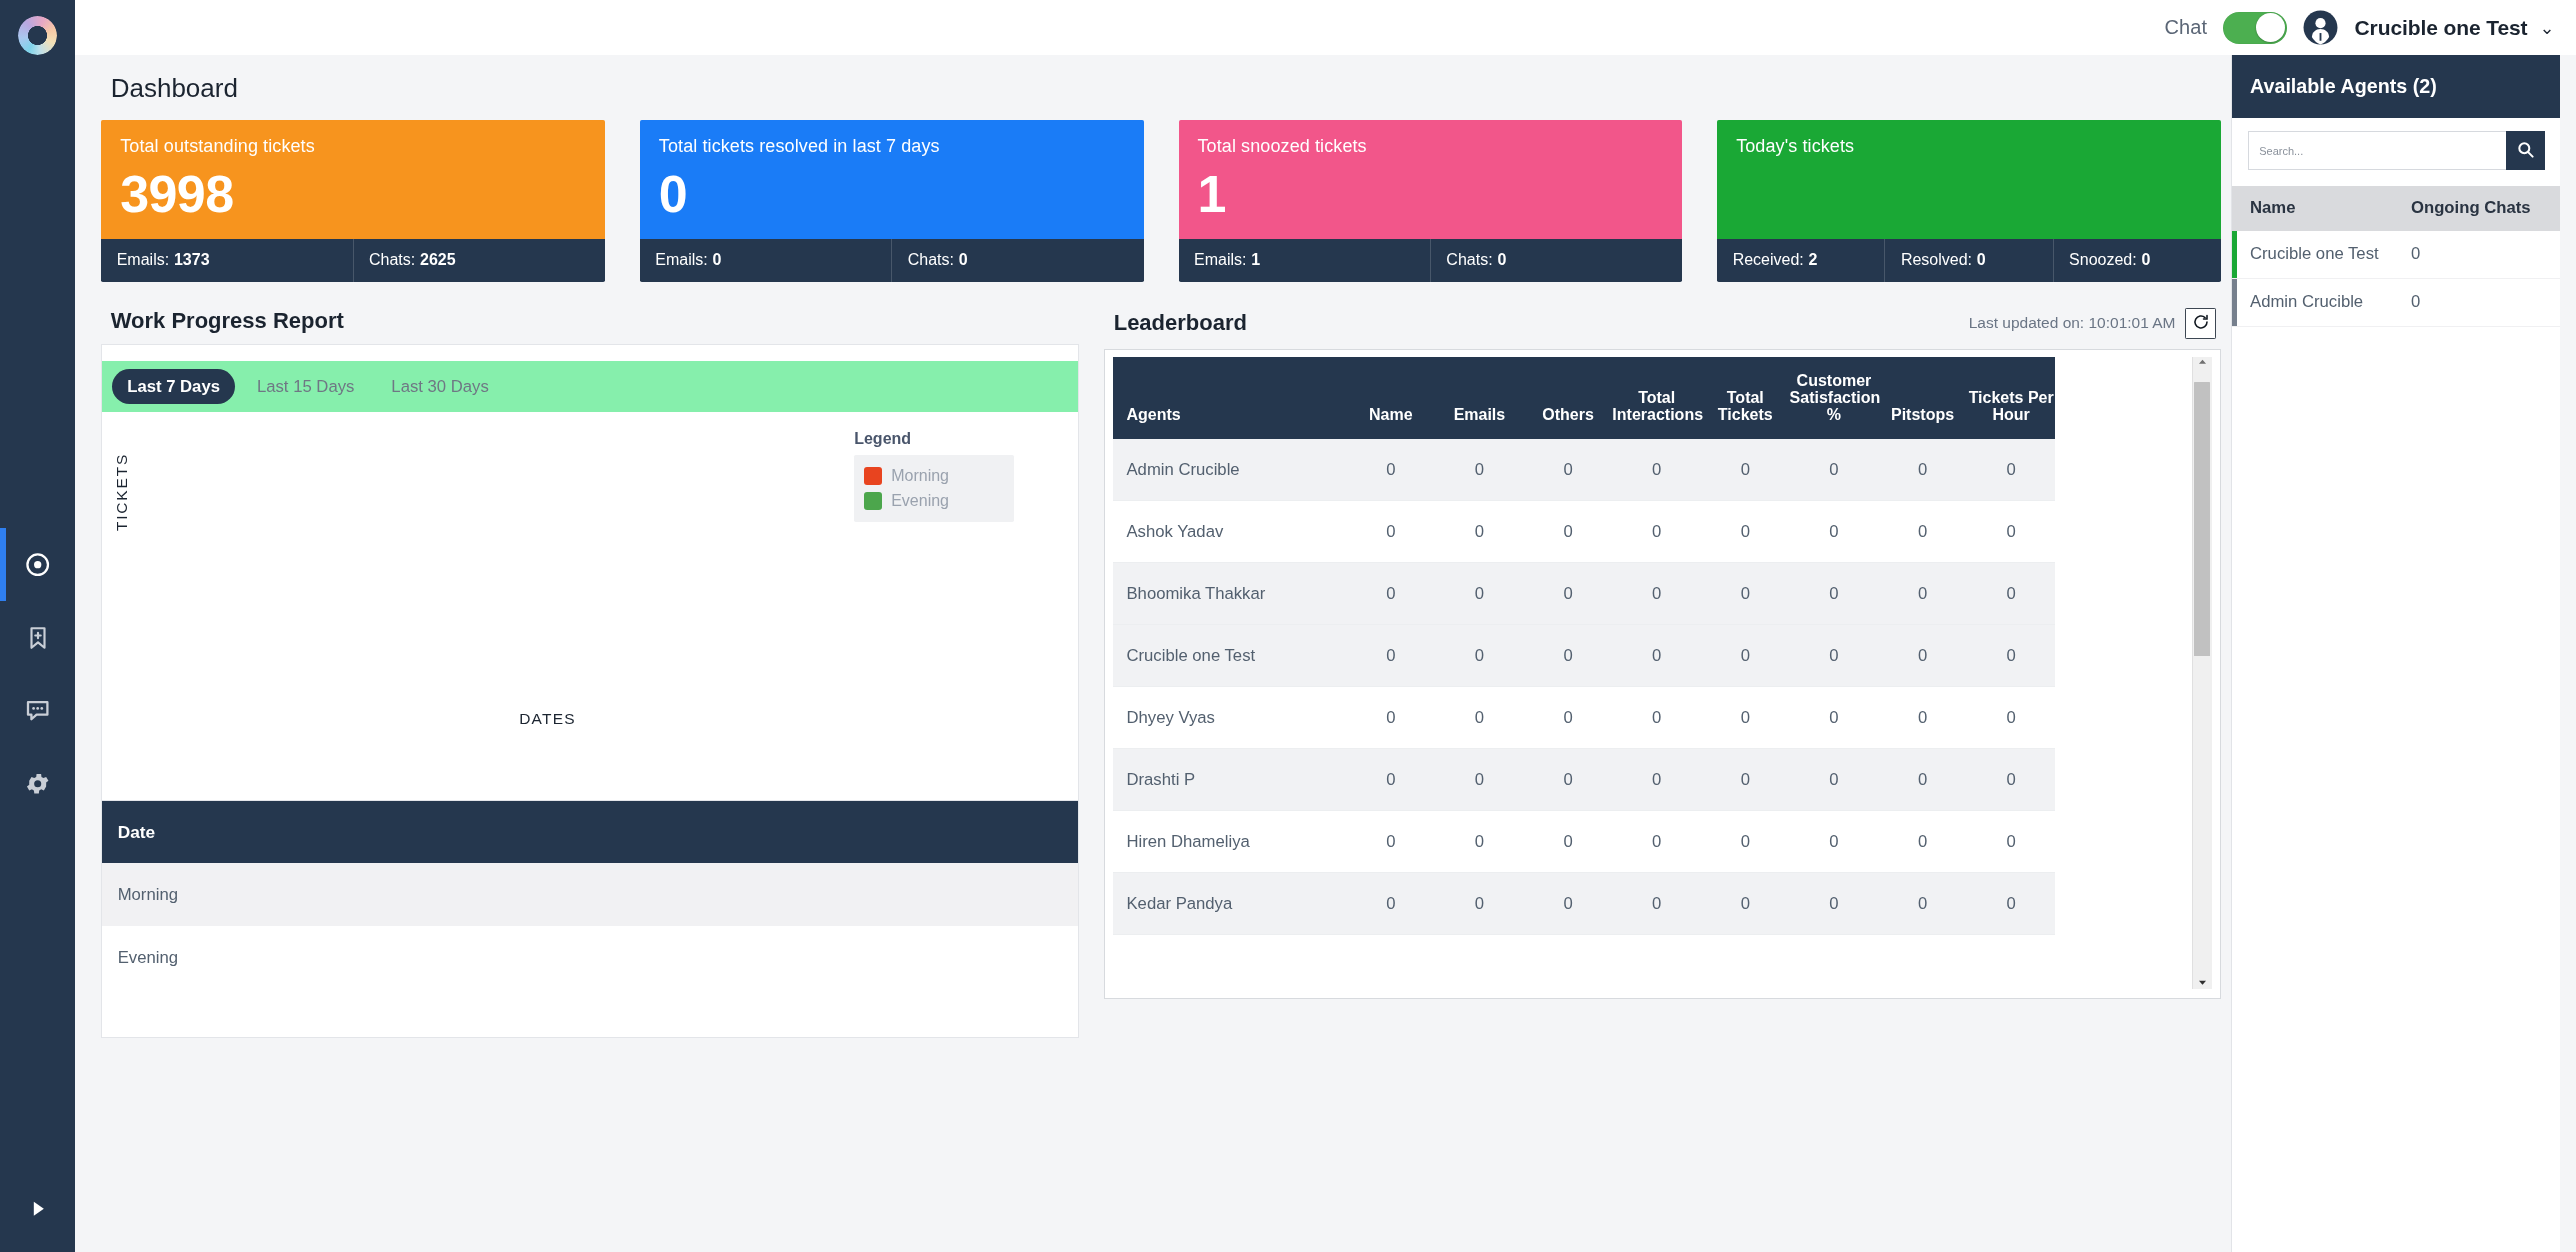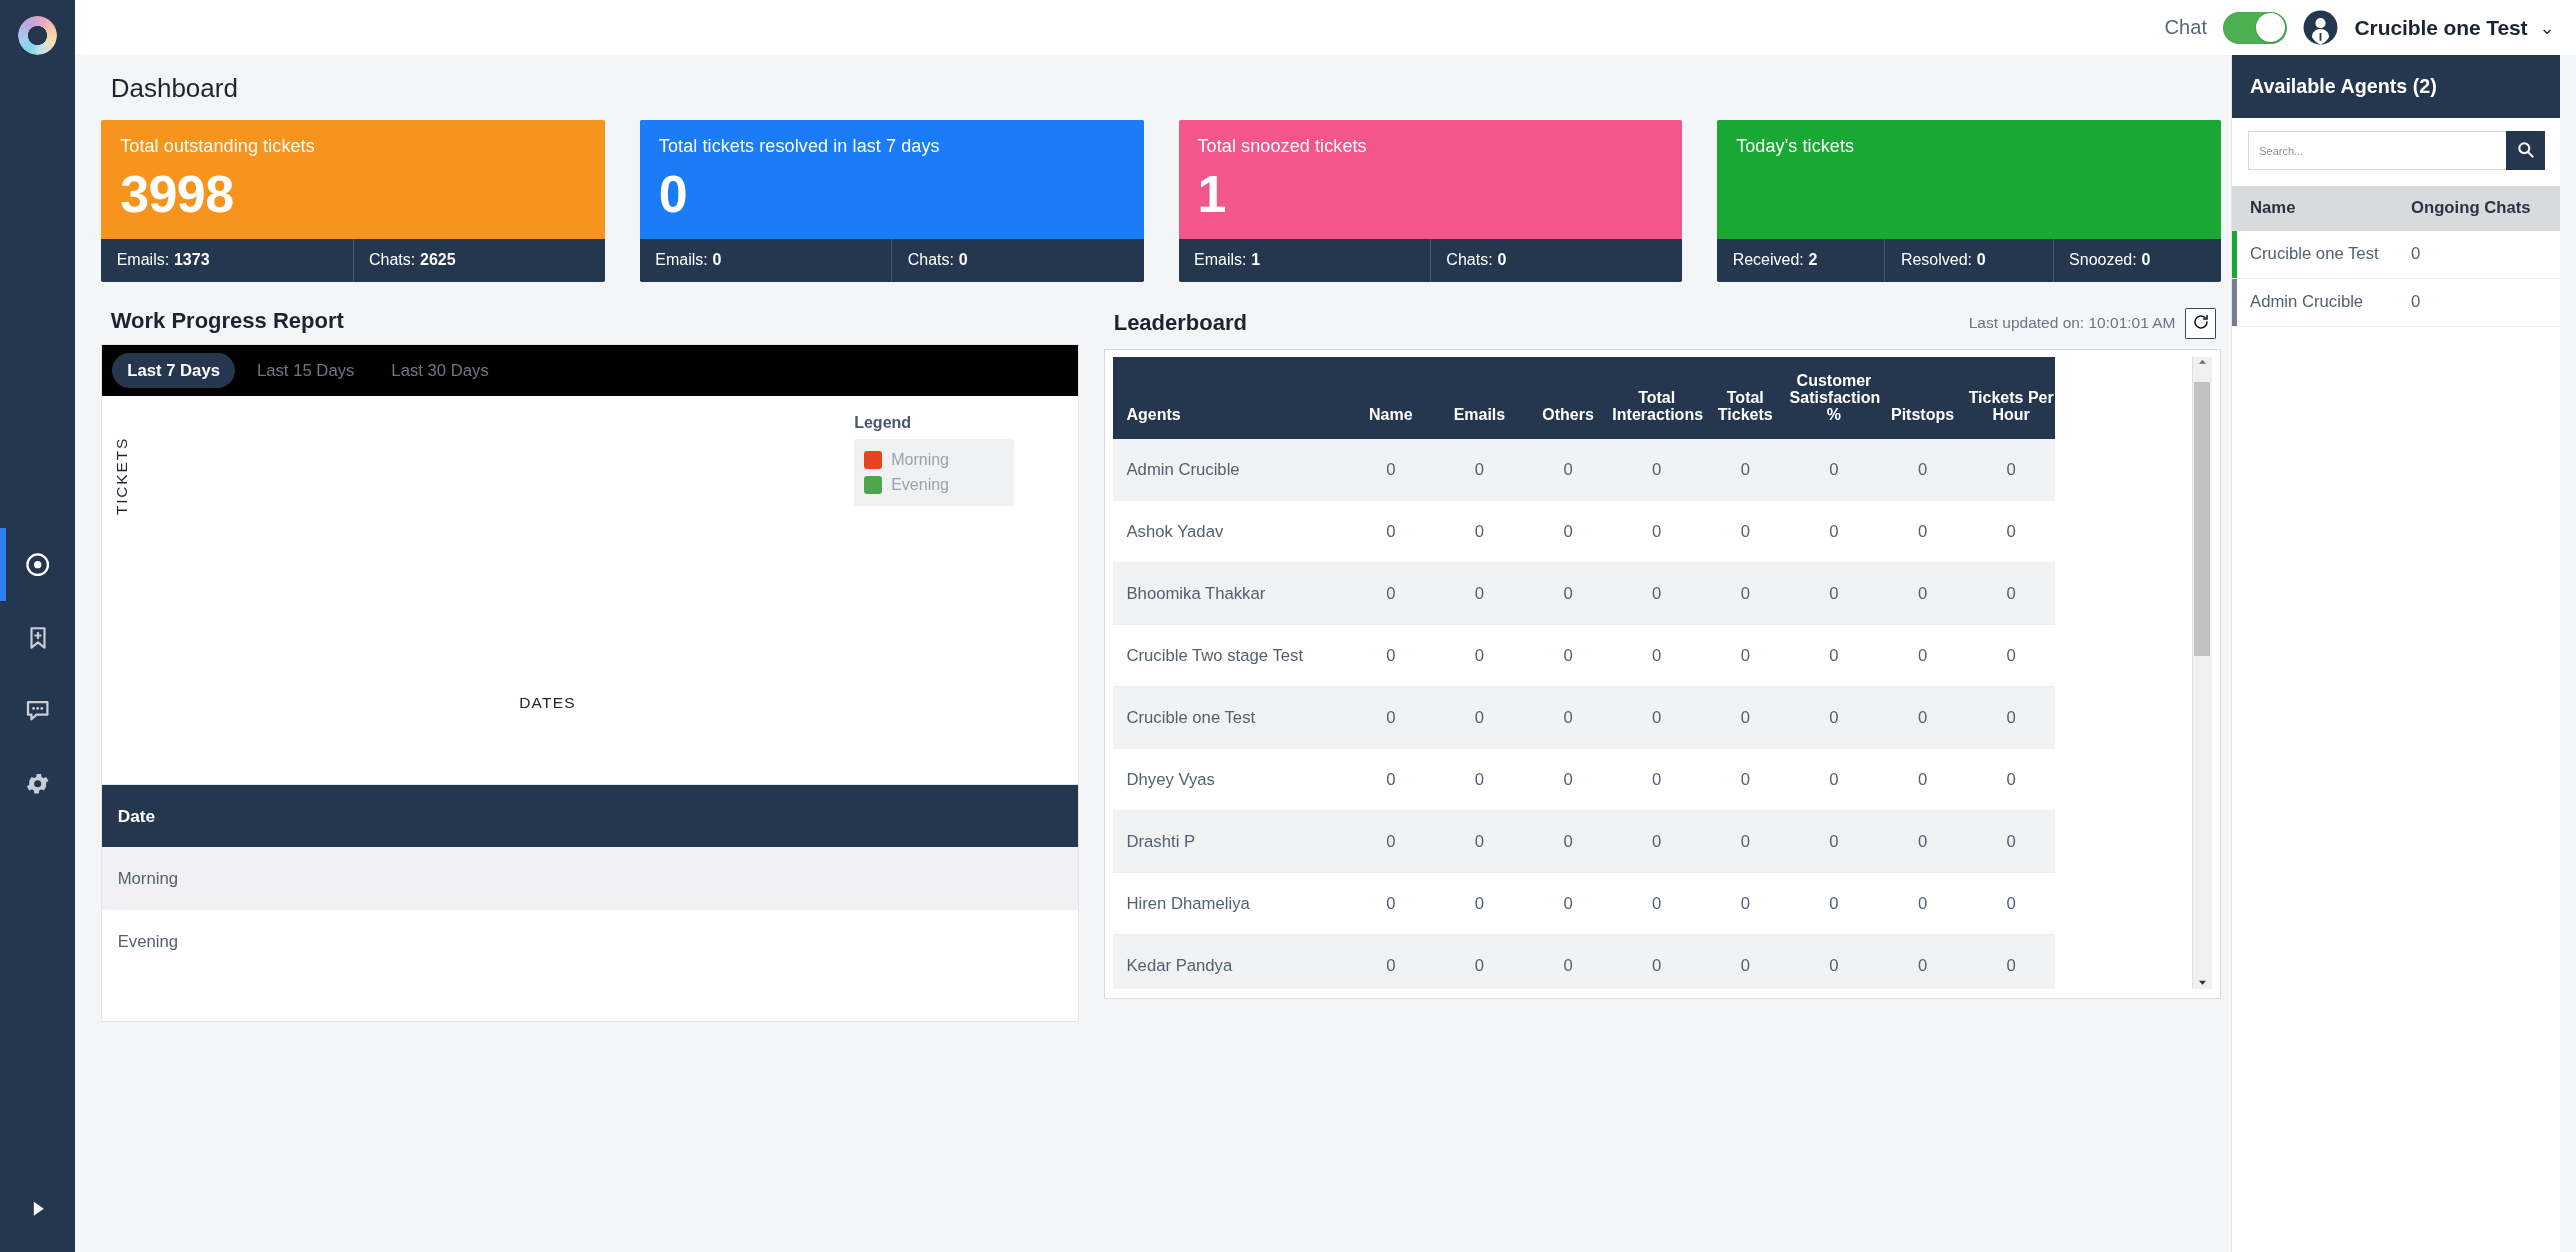--- a/index.html
+++ b/index.html
@@ -96,21 +96,21 @@
   .sec-title { font-size: 22px; font-weight: 700; color: #1b2430; }
   .sec-right { display: flex; align-items: center; gap: 9.5px; padding-right: 4.8px; }
   #last-updated { font-size: 15.5px; color: #6a7585; }
   #refresh-btn {
     width: 31px; height: 31px; border: 1.2px solid #3d4753; background: #fff;
     display: flex; align-items: center; justify-content: center; border-radius: 1.2px;
   }
 
   
   #wp-card { background: #fff; border: 0.6px solid #e3e5e9; }
-  #wp-tabs { background: #000000; display: flex; align-items: flex-start; gap: 6px; padding: 8.3px 9.5px; }
+  #wp-tabs { background: #86efac; display: flex; align-items: flex-start; gap: 6px; padding: 8.3px 9.5px; margin-top: 16px; }
   .tab { font-size: 16.7px; color: #6f7784; padding: 7.2px 15.5px; border-radius: 18px; }
   .tab.active { background: #25374e; color: #fff; font-weight: 700; }
   #wp-plot { position: relative; height: 388px; background: #fff; }
   #y-axis-label {
     position: absolute; left: 10.7px; top: 119px;
     transform: rotate(-90deg); transform-origin: left top;
     font-size: 15.5px; color: #1b2430; letter-spacing: 1.8px; white-space: nowrap;
   }
   #x-axis-label {
     position: absolute; left: 417px; top: 298px;
@@ -437,31 +437,20 @@
                       <td class="agents">Bhoomika Thakkar</td>
                       <td>0</td>
                       <td>0</td>
                       <td>0</td>
                       <td>0</td>
                       <td>0</td>
                       <td>0</td>
                       <td>0</td>
                       <td>0</td>
                     </tr>
-                    <tr class="even">
-                      <td class="agents">Crucible Two stage Test</td>
-                      <td>0</td>
-                      <td>0</td>
-                      <td>0</td>
-                      <td>0</td>
-                      <td>0</td>
-                      <td>0</td>
-                      <td>0</td>
-                      <td>0</td>
-                    </tr>
                     <tr class="odd">
                       <td class="agents">Crucible one Test</td>
                       <td>0</td>
                       <td>0</td>
                       <td>0</td>
                       <td>0</td>
                       <td>0</td>
                       <td>0</td>
                       <td>0</td>
                       <td>0</td>

